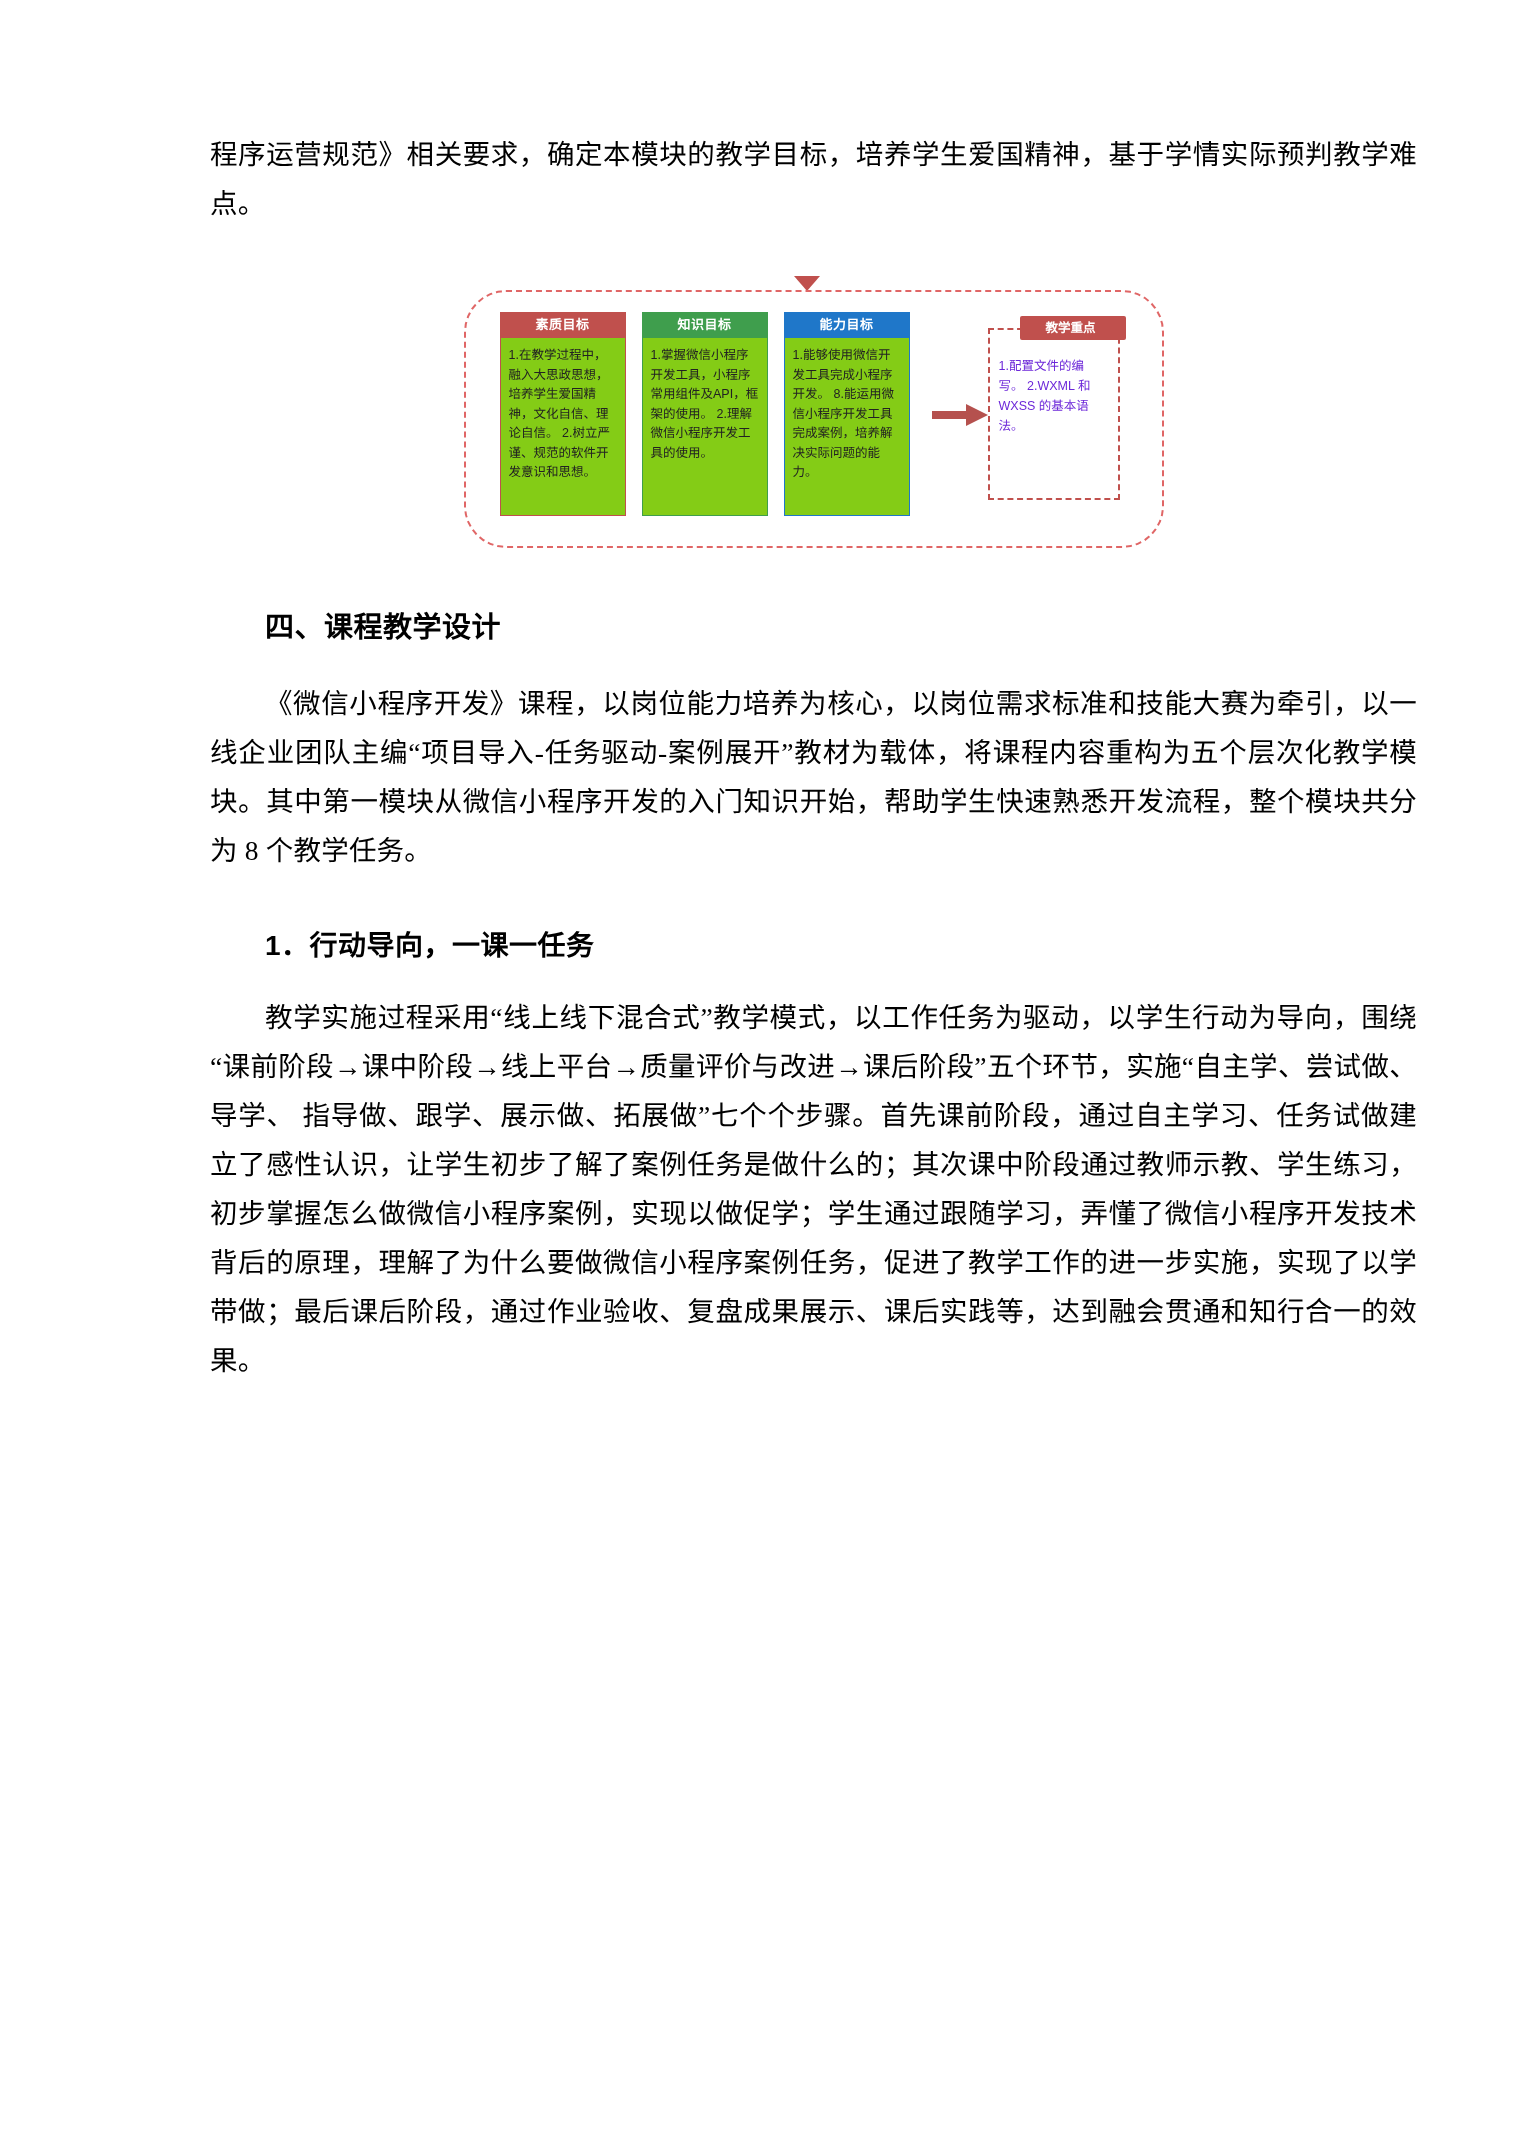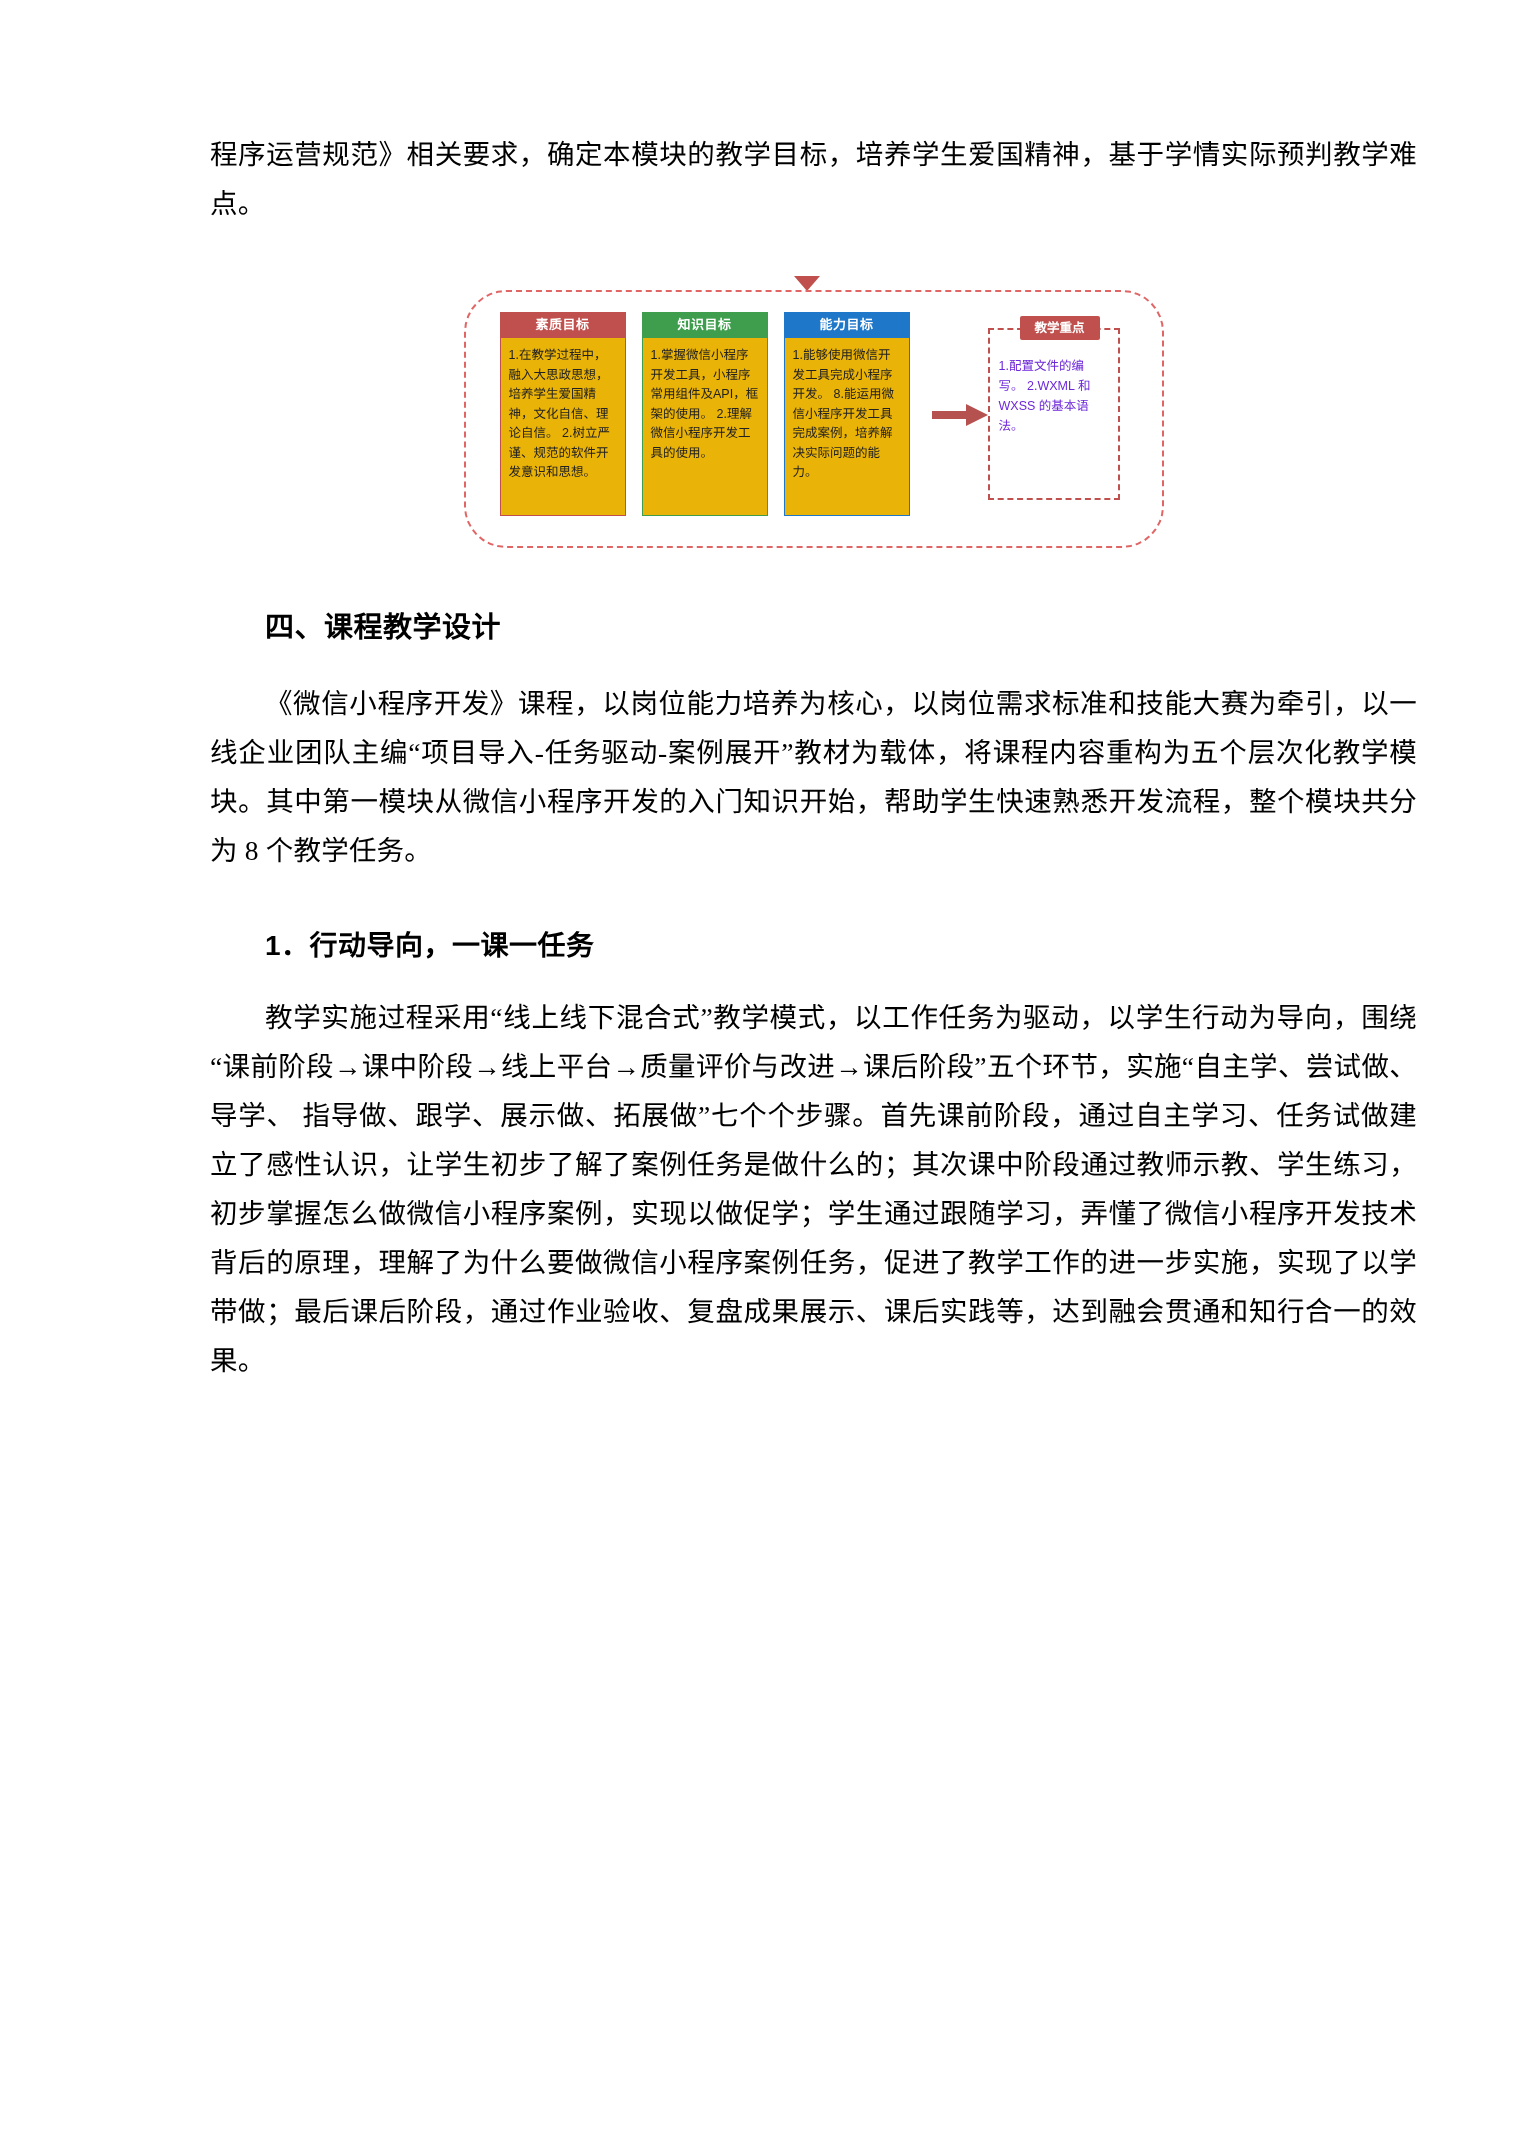--- a/index.html
+++ b/index.html
@@ -67,21 +67,21 @@
   .cards {
     position: absolute;
     left: 36px;
     top: 36px;
     display: flex;
     gap: 16px;
   }
   .card {
     width: 126px;
     box-sizing: border-box;
-    background: #eab308;
+    background: #84cc16;
   }
   .card .card-head {
     height: 26px;
     line-height: 26px;
     text-align: center;
     color: #ffffff;
     font-family: "Liberation Sans", sans-serif;
     font-size: 13px;
     font-weight: bold;
     letter-spacing: 0.5px;
@@ -126,27 +126,28 @@
     line-height: 20px;
     color: #6d28d9;
   }
   .right-label {
     position: absolute;
     left: 556px;
     top: 40px;
     width: 80px;
     height: 24px;
     line-height: 24px;
-    text-align: center;
+    text-align: left;
     background: #c0504d;
     color: #ffffff;
     font-family: "Liberation Sans", sans-serif;
     font-size: 12.5px;
     font-weight: bold;
     border-radius: 2px;
+    padding-left: 26px;
   }
 
   
   h2.section-heading {
     font-family: Liberation Serif, serif;
     font-size: 29px;
     font-weight: bold;
     margin: 52px 0 0 0;
     padding-left: 55px;
     letter-spacing: 0.5px;

